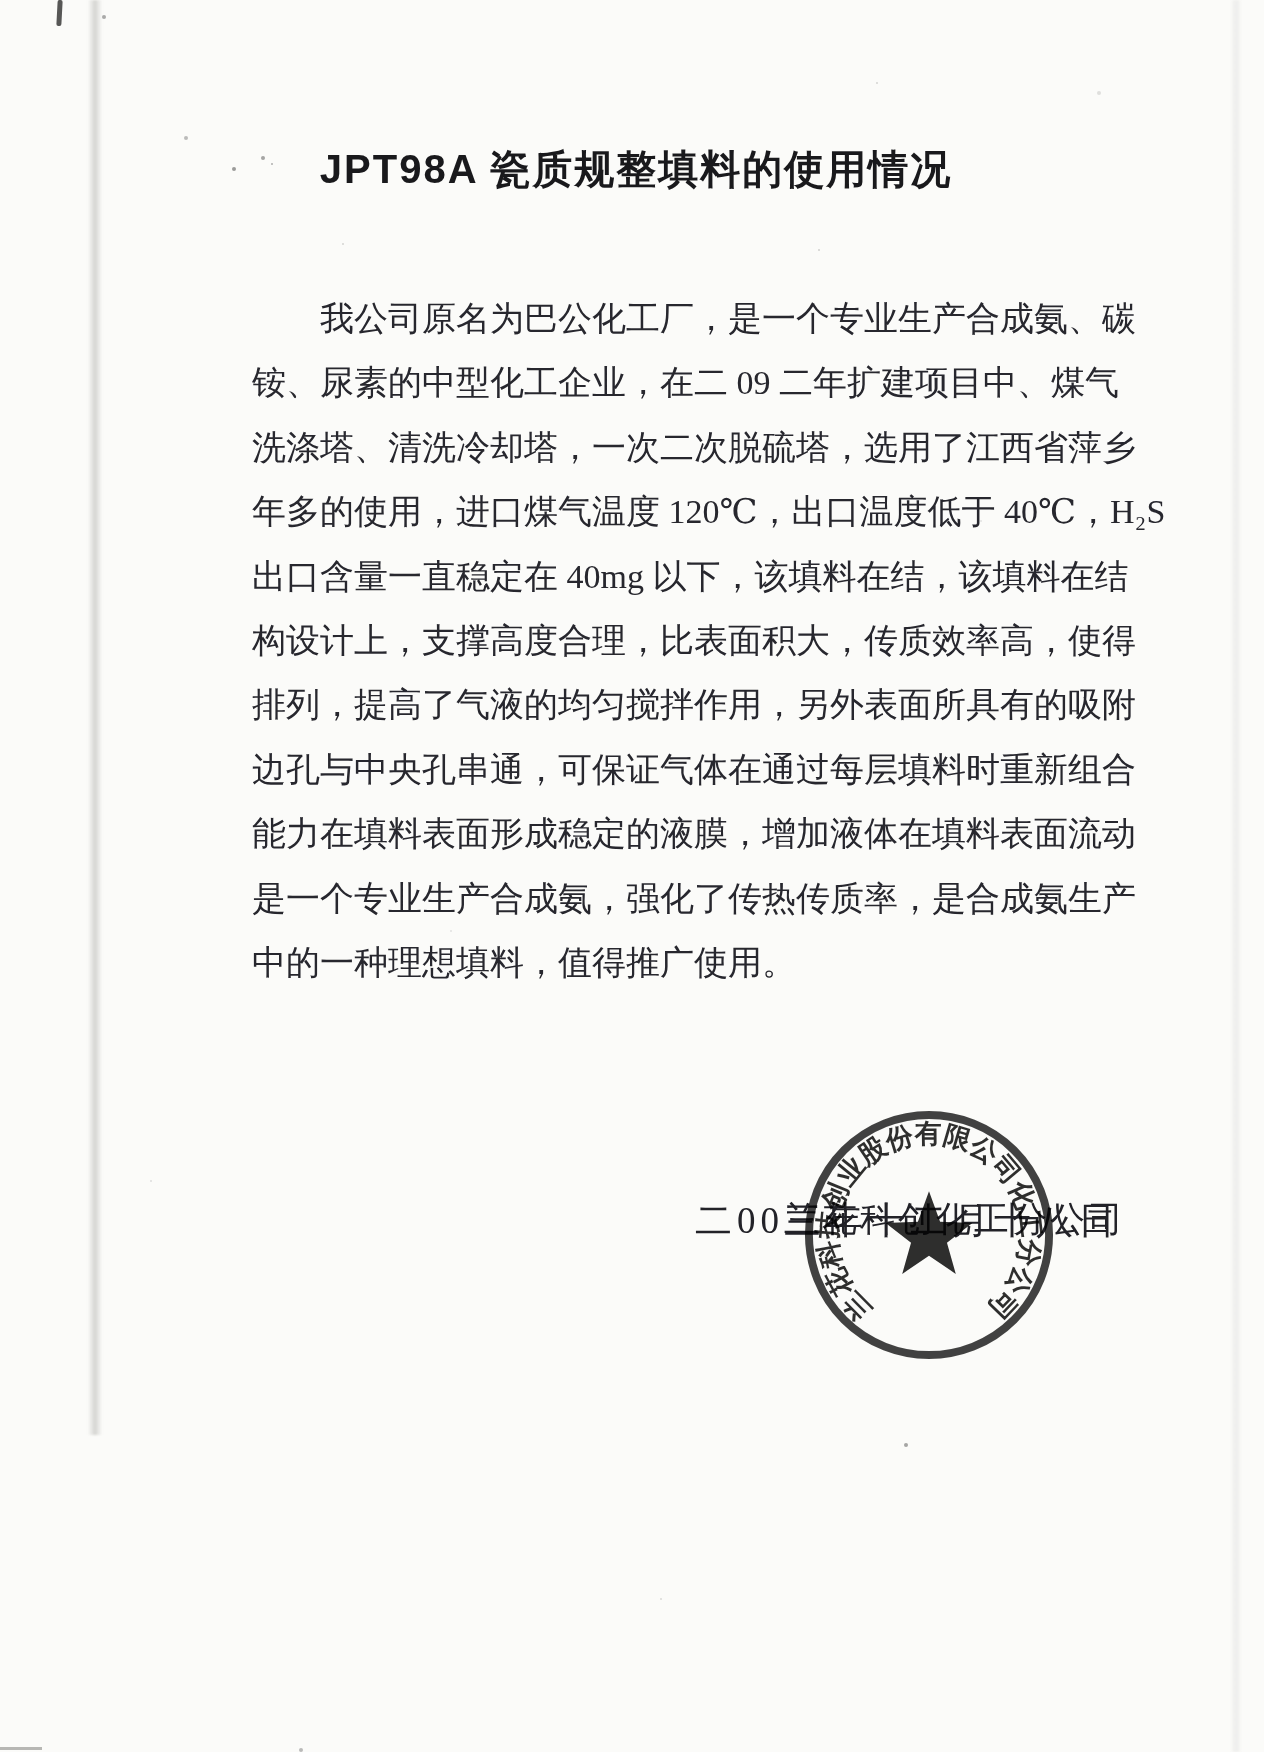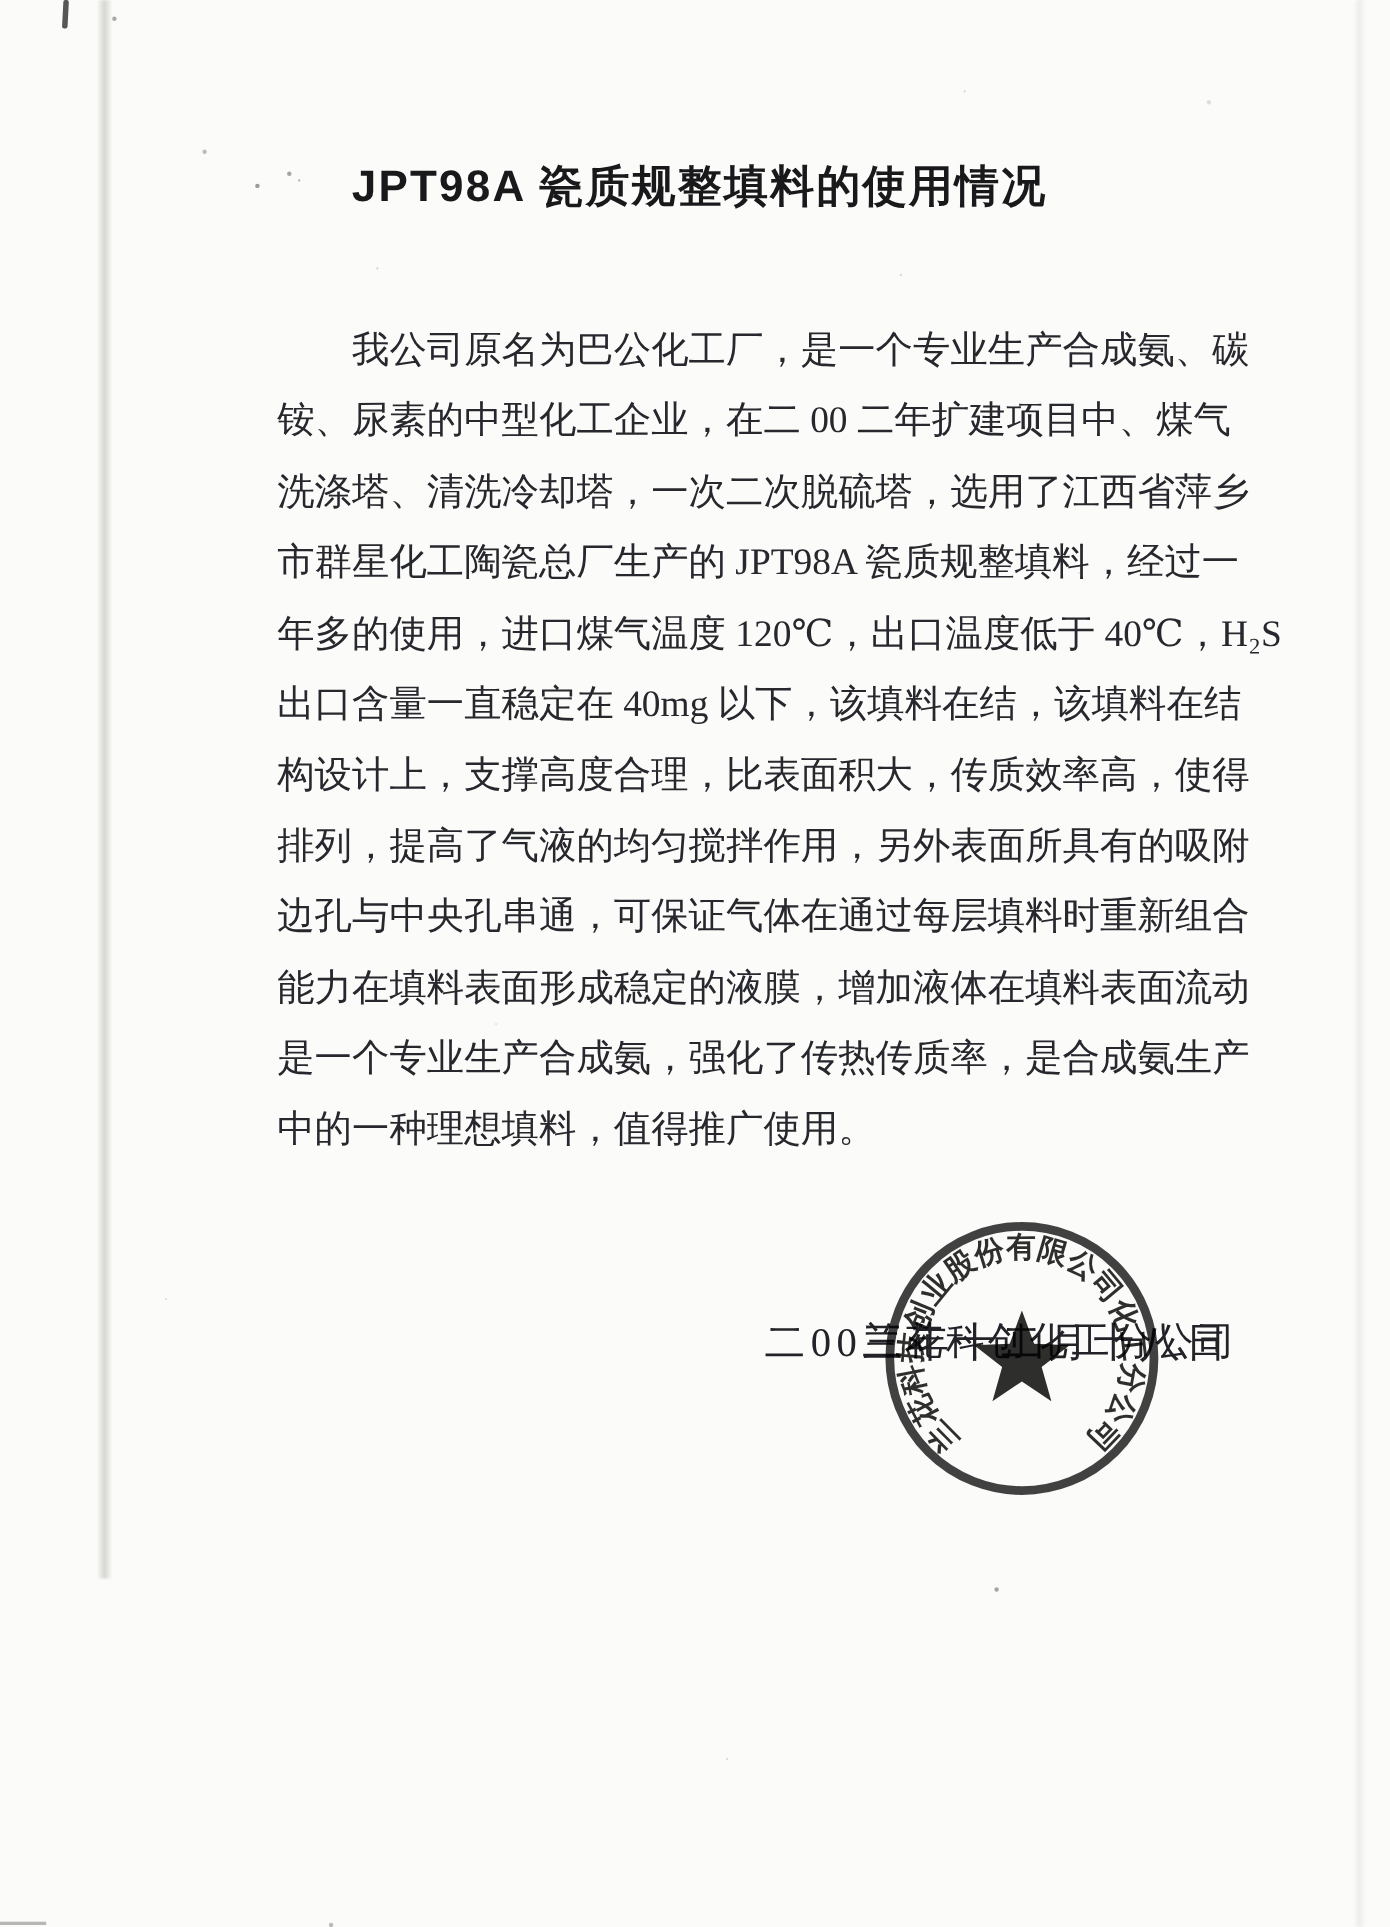--- a/index.html
+++ b/index.html
@@ -89,23 +89,22 @@
   <div class="edge-band-left"></div>
   <div class="edge-band-right"></div>
   <div class="corner-dash"></div>
   <div class="bottom-dash"></div>
   <div class="specks"></div>
 
   <div class="doc-title">JPT98A 瓷质规整填料的使用情况</div>
 
   <div class="body-text">
     <div class="line first">我公司原名为巴公化工厂，是一个专业生产合成氨、碳</div>
-    <div class="line">铵、尿素的中型化工企业，在二 00 二年扩建项目中、煤气</div>
+    <div class="line">铵、尿素的中型化工企业，在二 09 二年扩建项目中、煤气</div>
     <div class="line">洗涤塔、清洗冷却塔，一次二次脱硫塔，选用了江西省萍乡</div>
-    <div class="line">市群星化工陶瓷总厂生产的 JPT98A 瓷质规整填料，经过一</div>
     <div class="line">年多的使用，进口煤气温度 120℃，出口温度低于 40℃，H₂S</div>
     <div class="line">出口含量一直稳定在 40mg 以下，该填料在结，该填料在结</div>
     <div class="line">构设计上，支撑高度合理，比表面积大，传质效率高，使得</div>
     <div class="line">排列，提高了气液的均匀搅拌作用，另外表面所具有的吸附</div>
     <div class="line">边孔与中央孔串通，可保证气体在通过每层填料时重新组合</div>
     <div class="line">能力在填料表面形成稳定的液膜，增加液体在填料表面流动</div>
     <div class="line">是一个专业生产合成氨，强化了传热传质率，是合成氨生产</div>
     <div class="line last">中的一种理想填料，值得推广使用。</div>
   </div>
 

